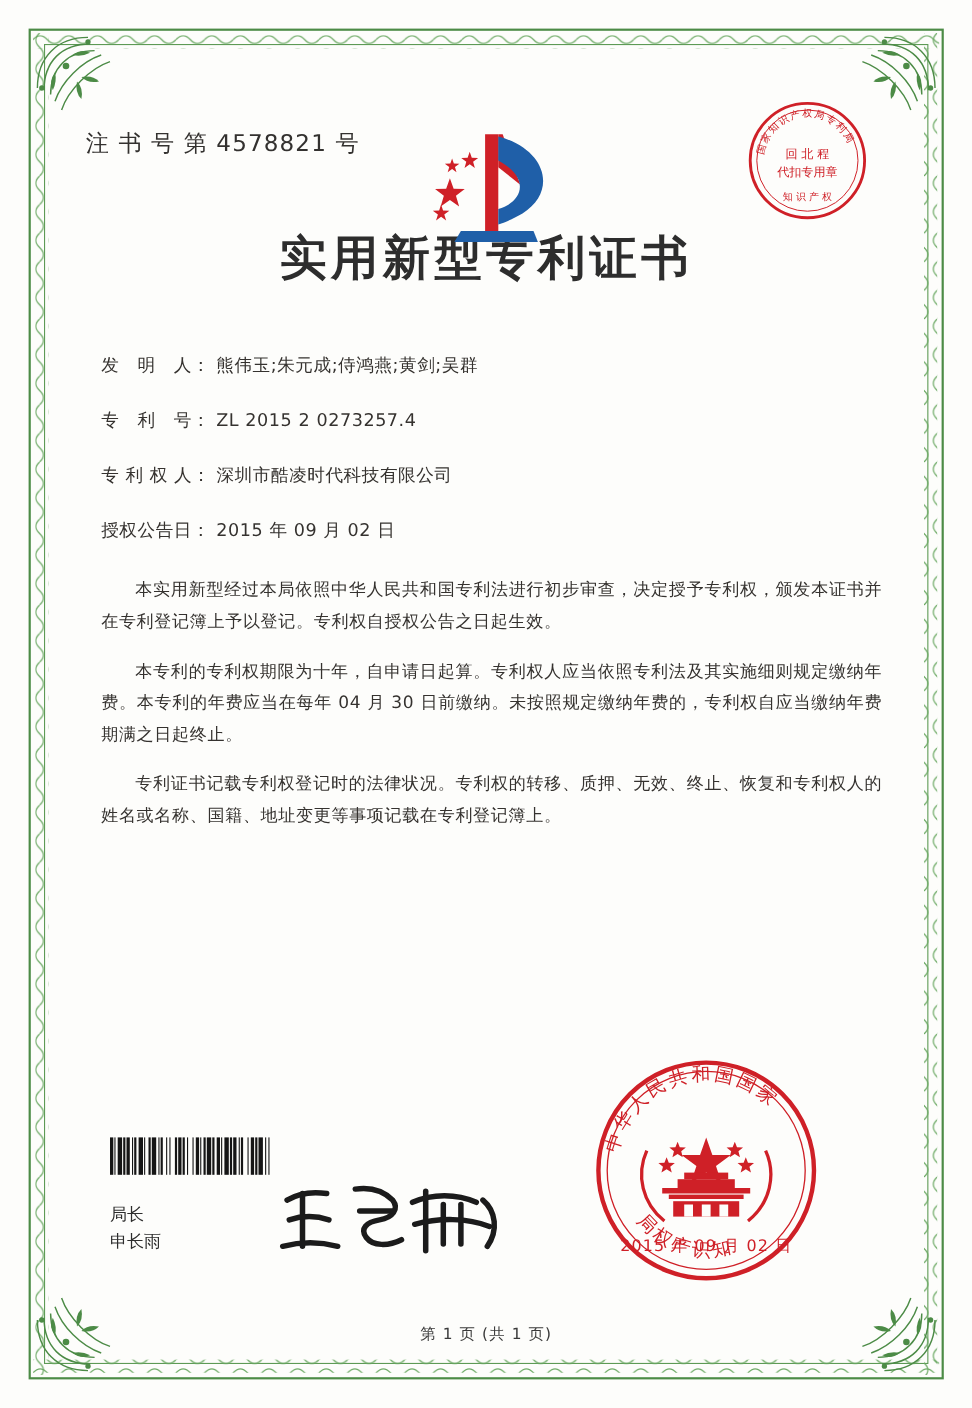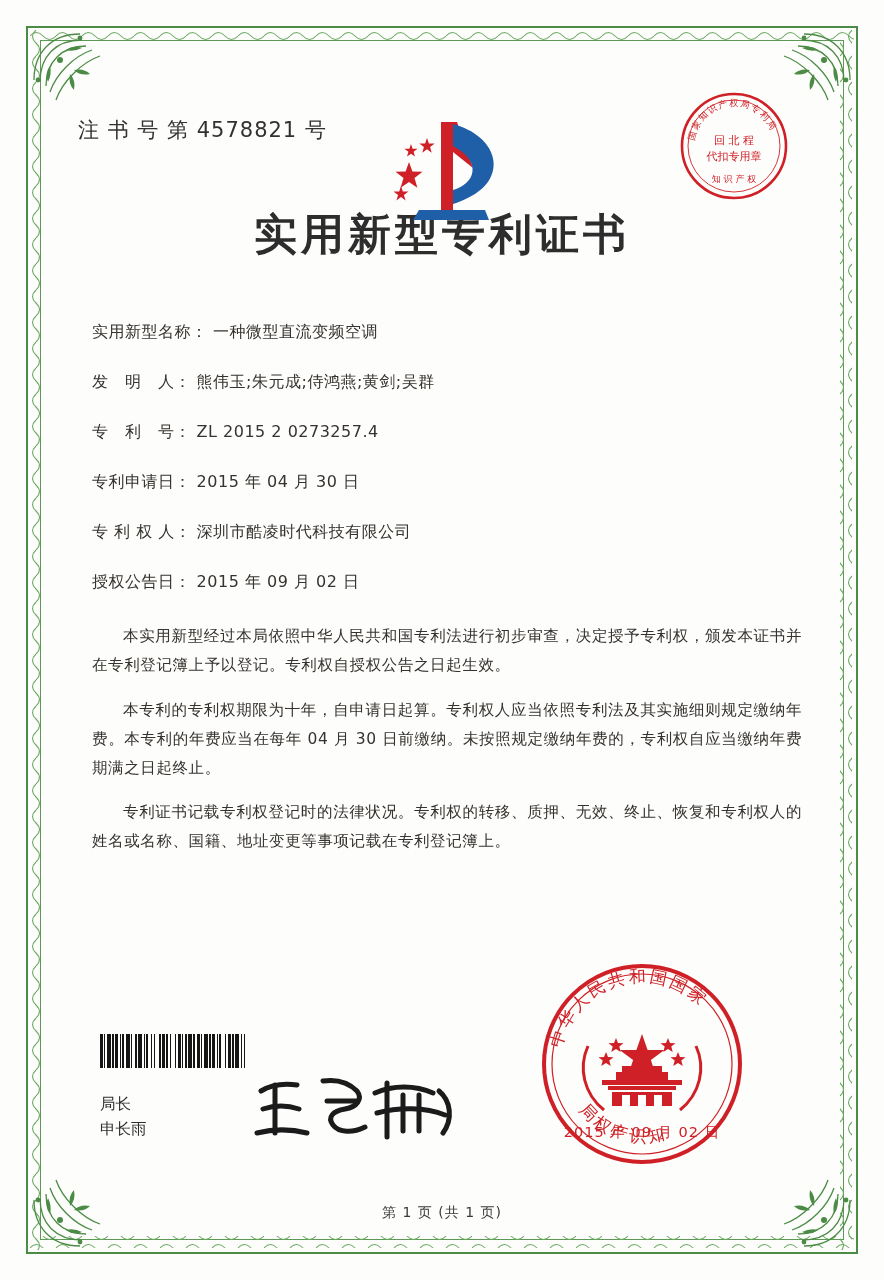--- a/index.html
+++ b/index.html
@@ -350,34 +350,26 @@
         <text x="56" y="54" text-anchor="middle" font-size="11" fill="#cf2027" font-family="DejaVu Sans, sans-serif">回 北 程</text>
         <text x="56" y="70" text-anchor="middle" font-size="11" fill="#cf2027" font-family="DejaVu Sans, sans-serif">代扣专用章</text>
         <text x="56" y="92" text-anchor="middle" font-size="9" fill="#cf2027" font-family="DejaVu Sans, sans-serif">知 识 产 权</text>
       </svg>
     </div>
 
     <div class="doc-title">实用新型专利证书</div>
 
     <div class="fields">
       <div class="field-row">
-        <span class="field-label">实用新型名称：</span>
-        <span class="field-value">一种微型直流变频空调</span>
-      </div>
-      <div class="field-row">
         <span class="field-label">发　明　人：</span>
         <span class="field-value">熊伟玉;朱元成;侍鸿燕;黄剑;吴群</span>
       </div>
       <div class="field-row">
         <span class="field-label">专　利　号：</span>
         <span class="field-value">ZL 2015 2 0273257.4</span>
-      </div>
-      <div class="field-row">
-        <span class="field-label">专利申请日：</span>
-        <span class="field-value">2015 年 04 月 30 日</span>
       </div>
       <div class="field-row">
         <span class="field-label">专 利 权 人：</span>
         <span class="field-value">深圳市酷凌时代科技有限公司</span>
       </div>
       <div class="field-row">
         <span class="field-label">授权公告日：</span>
         <span class="field-value">2015 年 09 月 02 日</span>
       </div>
     </div>

